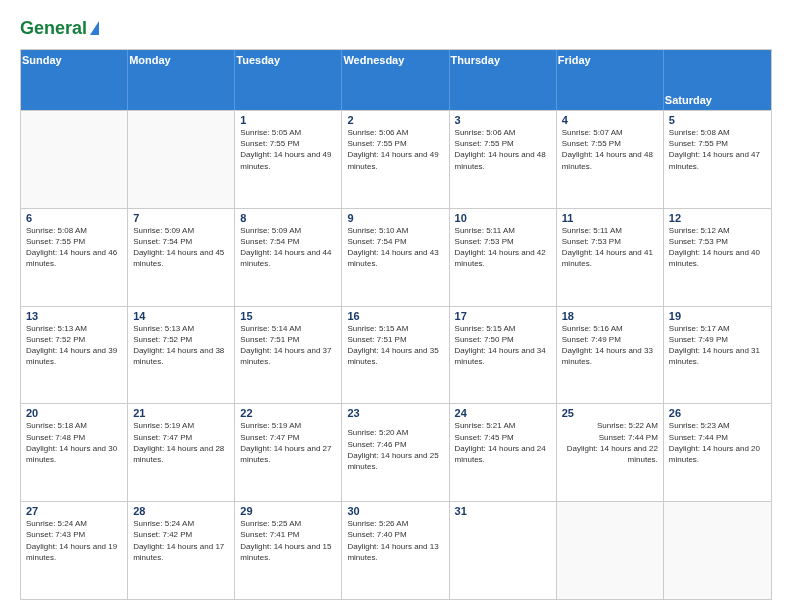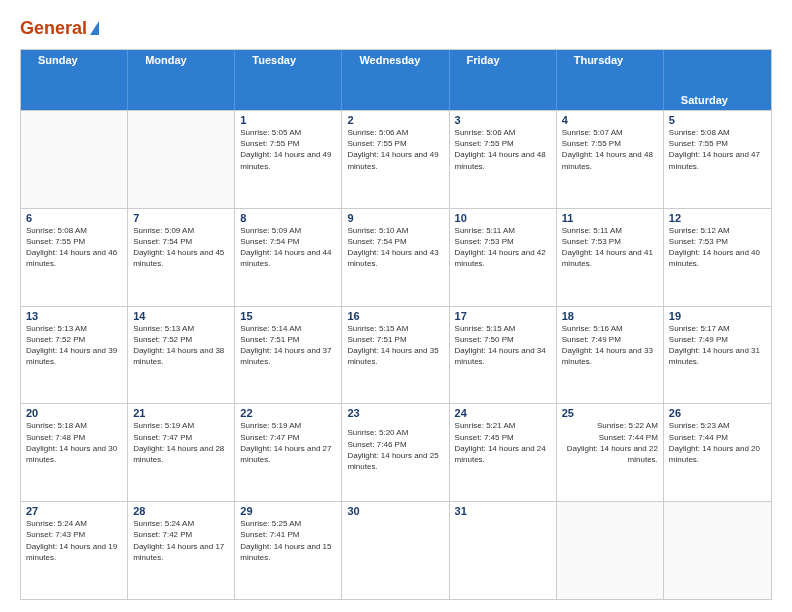--- a/index.html
+++ b/index.html
@@ -52,21 +52,21 @@
     }
     .cal-header {
       display: grid;
       grid-template-columns: repeat(7, 1fr);
       background: #2e7dd1;
     }
     .cal-header-cell {
       color: #fff;
       font-size: 11px;
       font-weight: bold;
-      padding: 4px 17px;
+      padding: 4px 1px;
       border-right: 1px solid #5599e0;
       text-align: left;
     }
     .cal-header-cell:last-child { border-right: none; margin-top: 40px; }
     .cal-body {
       flex: 1;
       display: flex;
       flex-direction: column;
     }
     .cal-row {
@@ -98,41 +98,41 @@
       color: #333;
     }
   </style>
 </head>
 <body>
 
 <div class="page">
   <div class="header">
     <div class="logo">
       <div class="logo-line">
-        <span style="font-size:18px;font-weight:bold;color:#c2410c;">General</span>
+        <span style="font-size:18px;font-weight:bold;color:#15803d;">General</span>
         <span style="display:inline-block;width:0;height:0;border-left:9px solid transparent;border-bottom:14px solid #2e7dd1;margin-left:3px;margin-bottom:2px;"></span>
       </div>
       <div>
         <span style="font-size:18px;font-weight:bold;color:#2e7dd1;"></span>
       </div>
     </div>
     <div class="title-block">
       <div class="main-title"></div>
       <div class="subtitle"></div>
     </div>
   </div>
 
   <div class="calendar">
     <div class="cal-header" id="cal-header">
         <div class="cal-header-cell">Sunday</div>
         <div class="cal-header-cell">Monday</div>
         <div class="cal-header-cell">Tuesday</div>
         <div class="cal-header-cell">Wednesday</div>
+        <div class="cal-header-cell">Thursday</div>
         <div class="cal-header-cell">Friday</div>
-        <div class="cal-header-cell">Thursday</div>
         <div class="cal-header-cell">Saturday</div>
       </div>
     <div class="cal-body" id="cal-body">
         <div class="cal-row">
           <div class="cal-cell empty"></div>
           <div class="cal-cell empty"></div>
           <div class="cal-cell">
             <span class="day-number">1</span>
             <div class="cell-info" style="white-space: pre-line;">Sunrise: 5:05 AM
 Sunset: 7:55 PM
@@ -309,20 +309,23 @@
 Daylight: 14 hours and 17 minutes.</div>
           </div>
           <div class="cal-cell">
             <span class="day-number">29</span>
             <div class="cell-info" style="white-space: pre-line;">Sunrise: 5:25 AM
 Sunset: 7:41 PM
 Daylight: 14 hours and 15 minutes.</div>
           </div>
           <div class="cal-cell">
             <span class="day-number">30</span>
+            <div class="cell-info" style="white-space: pre-line;">Sunrise: 5:26 AM
+Sunset: 7:40 PM
+Daylight: 14 hours and 13 minutes.</div>
           </div>
           <div class="cal-cell">
             <span class="day-number">31</span>
           </div>
           <div class="cal-cell empty"></div>
           <div class="cal-cell empty"></div>
         </div>
       </div>
   </div>
 </div>

